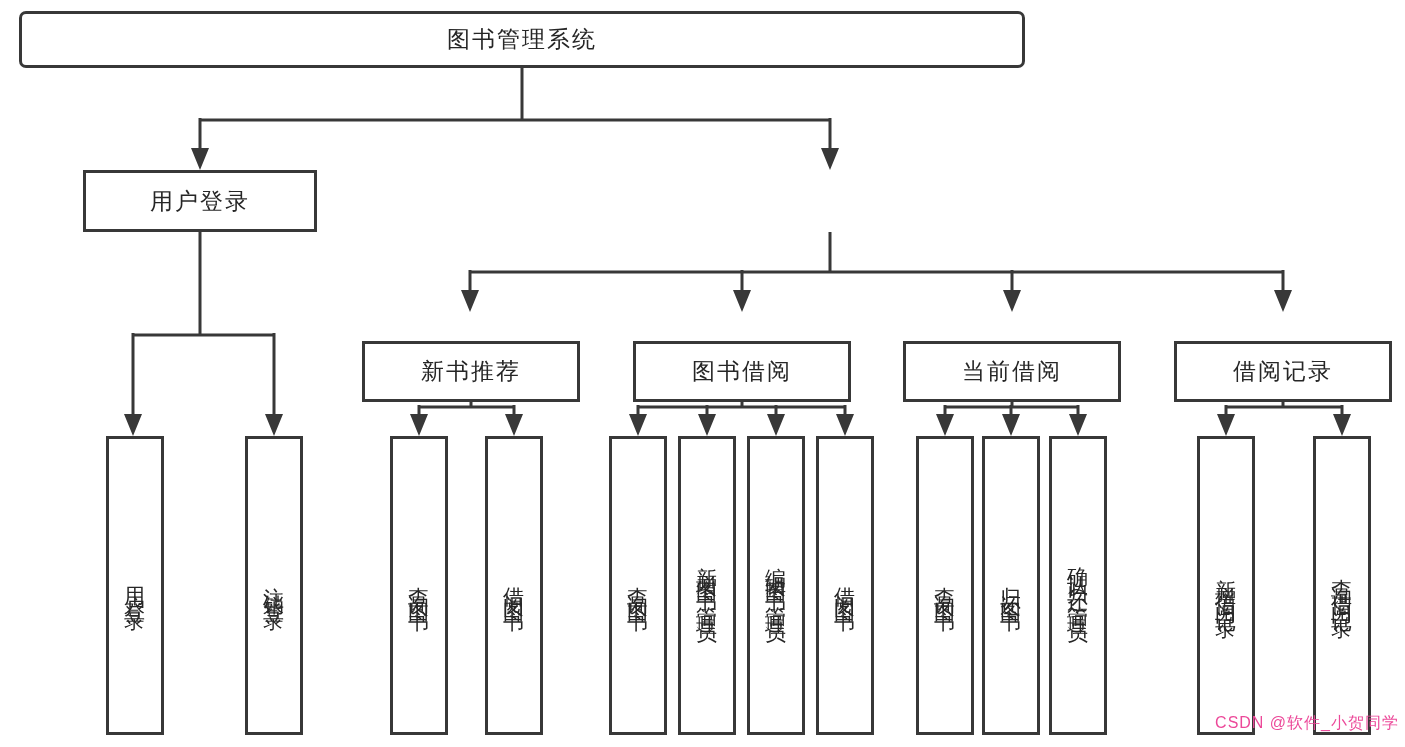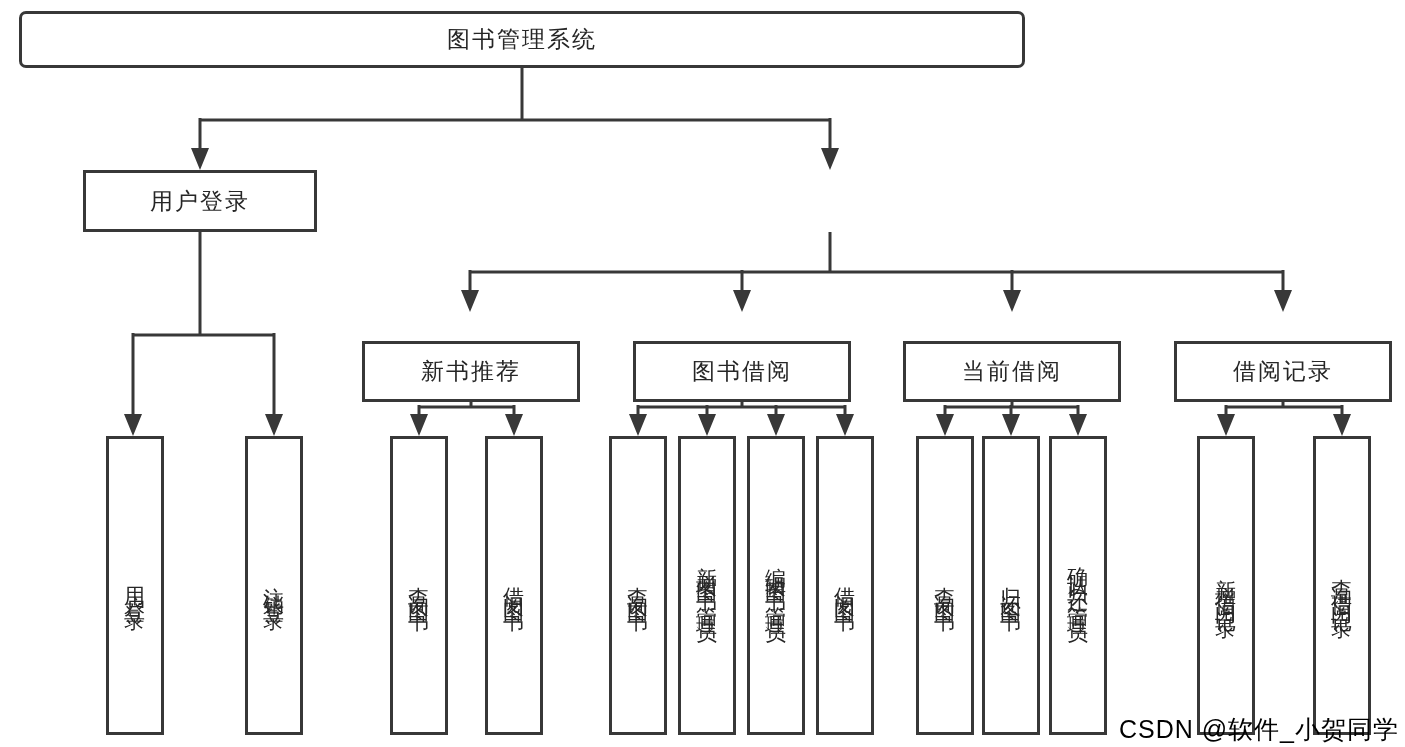--- a/index.html
+++ b/index.html
@@ -25,22 +25,22 @@
     writing-mode:vertical-rl;
     text-orientation:mixed;
     font-size:21px;
     letter-spacing:8px;
     line-height:1;
     white-space:nowrap;
   }
   .watermark{
     position:absolute;
     right:6px;top:713px;
-    font-size:25px;
-    color:#000000;
+    font-size:16px;
+    color:#ec4899;
     letter-spacing:1px;
     z-index:10;
     white-space:nowrap;
   }
   
   #root{left:19px;top:11px;width:1006px;height:57px;border-radius:7px;}
   #login{left:83px;top:170px;width:234px;height:62px;}
   #manage{left:713px;top:170px;width:234px;height:62px;}
   .lvl3{top:312px;height:61px;width:218px;margin-top:29px;}
   #recommend{left:362px;}

